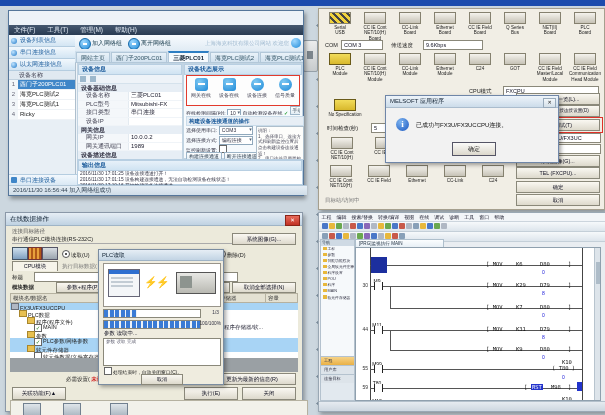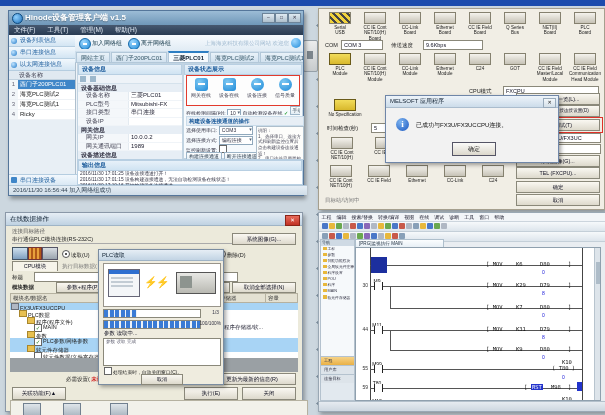--- a/index.html
+++ b/index.html
@@ -205,27 +205,20 @@
 </style>
 </head>
 <body>
 
 <div class="r topstrip"></div>
 <div class="r grip">
     <i></i>
   </div>
 
 <div id="qa" class="r">
-  <div class="r qa-title">
-    <span class="appicon"></span>
-    <span class="ttl nowrap">Hinode设备管理客户端 v1.5</span>
-    <span class="winbtn" style="right:28px">–</span>
-    <span class="winbtn" style="right:15px">□</span>
-    <span class="winbtn" style="right:2px">✕</span>
-  </div>
   <div class="r qa-menu nowrap">
     <span>文件(F)</span>
     <span>工具(T)</span>
     <span>管理(M)</span>
     <span>帮助(H)</span>
   </div>
   <div class="r qa-side">
     <div class="sect nowrap"><i></i><span>设备列表信息</span></div>
     <div class="sect nowrap"><i></i><span>串口连接信息</span></div>
     <div class="sect nowrap"><i></i><span>以太网连接信息</span></div>

